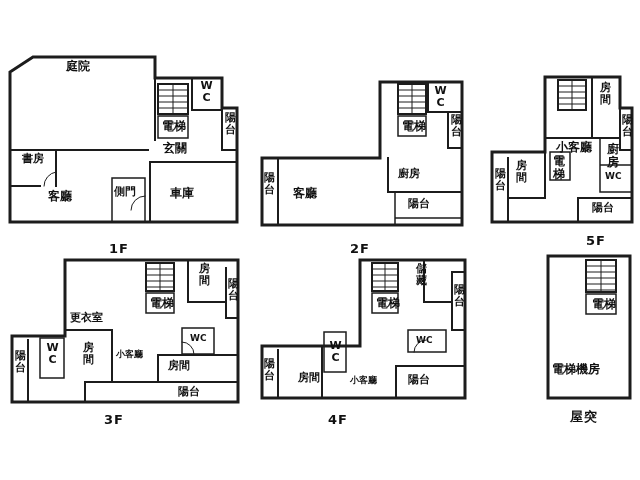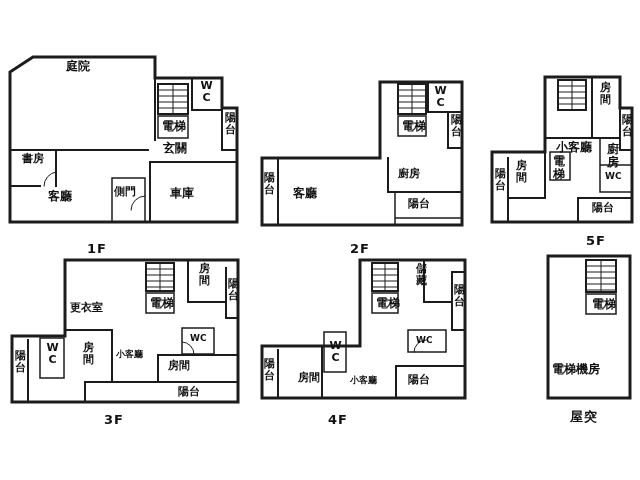--- a/index.html
+++ b/index.html
@@ -115,21 +115,21 @@
 
   <div class="lbl big" style="left:66px;top:60px">庭院</div>
   <div class="lbl v" style="left:200px;top:80px">WC</div>
   <div class="lbl t" style="left:162px;top:120px">電梯</div>
   <div class="lbl v" style="left:224px;top:112px">陽台</div>
   <div class="lbl big" style="left:163px;top:142px">玄關</div>
   <div class="lbl" style="left:22px;top:153px">書房</div>
   <div class="lbl big" style="left:48px;top:190px">客廳</div>
   <div class="lbl" style="left:114px;top:186px">側門</div>
   <div class="lbl big" style="left:170px;top:187px">車庫</div>
-  <div class="lbl fl" style="left:87px;top:242px">1F</div>
+  <div class="lbl fl" style="left:109px;top:242px">1F</div>
 
   <div class="lbl v" style="left:434px;top:85px">WC</div>
   <div class="lbl t" style="left:402px;top:120px">電梯</div>
   <div class="lbl v" style="left:450px;top:114px">陽台</div>
   <div class="lbl v" style="left:263px;top:172px">陽台</div>
   <div class="lbl big" style="left:293px;top:187px">客廳</div>
   <div class="lbl" style="left:398px;top:168px">廚房</div>
   <div class="lbl" style="left:408px;top:198px">陽台</div>
   <div class="lbl fl" style="left:350px;top:242px">2F</div>
 
@@ -140,21 +140,21 @@
   <div class="lbl v t" style="left:553px;top:155px">電梯</div>
   <div class="lbl s" style="left:605px;top:172px">WC</div>
   <div class="lbl v" style="left:515px;top:160px">房間</div>
   <div class="lbl v" style="left:494px;top:168px">陽台</div>
   <div class="lbl" style="left:592px;top:202px">陽台</div>
   <div class="lbl fl" style="left:586px;top:234px">5F</div>
 
   <div class="lbl v" style="left:198px;top:263px">房間</div>
   <div class="lbl v" style="left:227px;top:278px">陽台</div>
   <div class="lbl t" style="left:150px;top:297px">電梯</div>
-  <div class="lbl" style="left:70px;top:302px">更衣室</div>
+  <div class="lbl" style="left:70px;top:312px">更衣室</div>
   <div class="lbl v" style="left:46px;top:342px">WC</div>
   <div class="lbl v" style="left:14px;top:350px">陽台</div>
   <div class="lbl v" style="left:82px;top:342px">房間</div>
   <div class="lbl s" style="left:116px;top:350px">小客廳</div>
   <div class="lbl s" style="left:190px;top:334px">WC</div>
   <div class="lbl" style="left:168px;top:360px">房間</div>
   <div class="lbl" style="left:178px;top:386px">陽台</div>
   <div class="lbl fl" style="left:104px;top:413px">3F</div>
 
   <div class="lbl v" style="left:415px;top:263px">儲藏</div>

